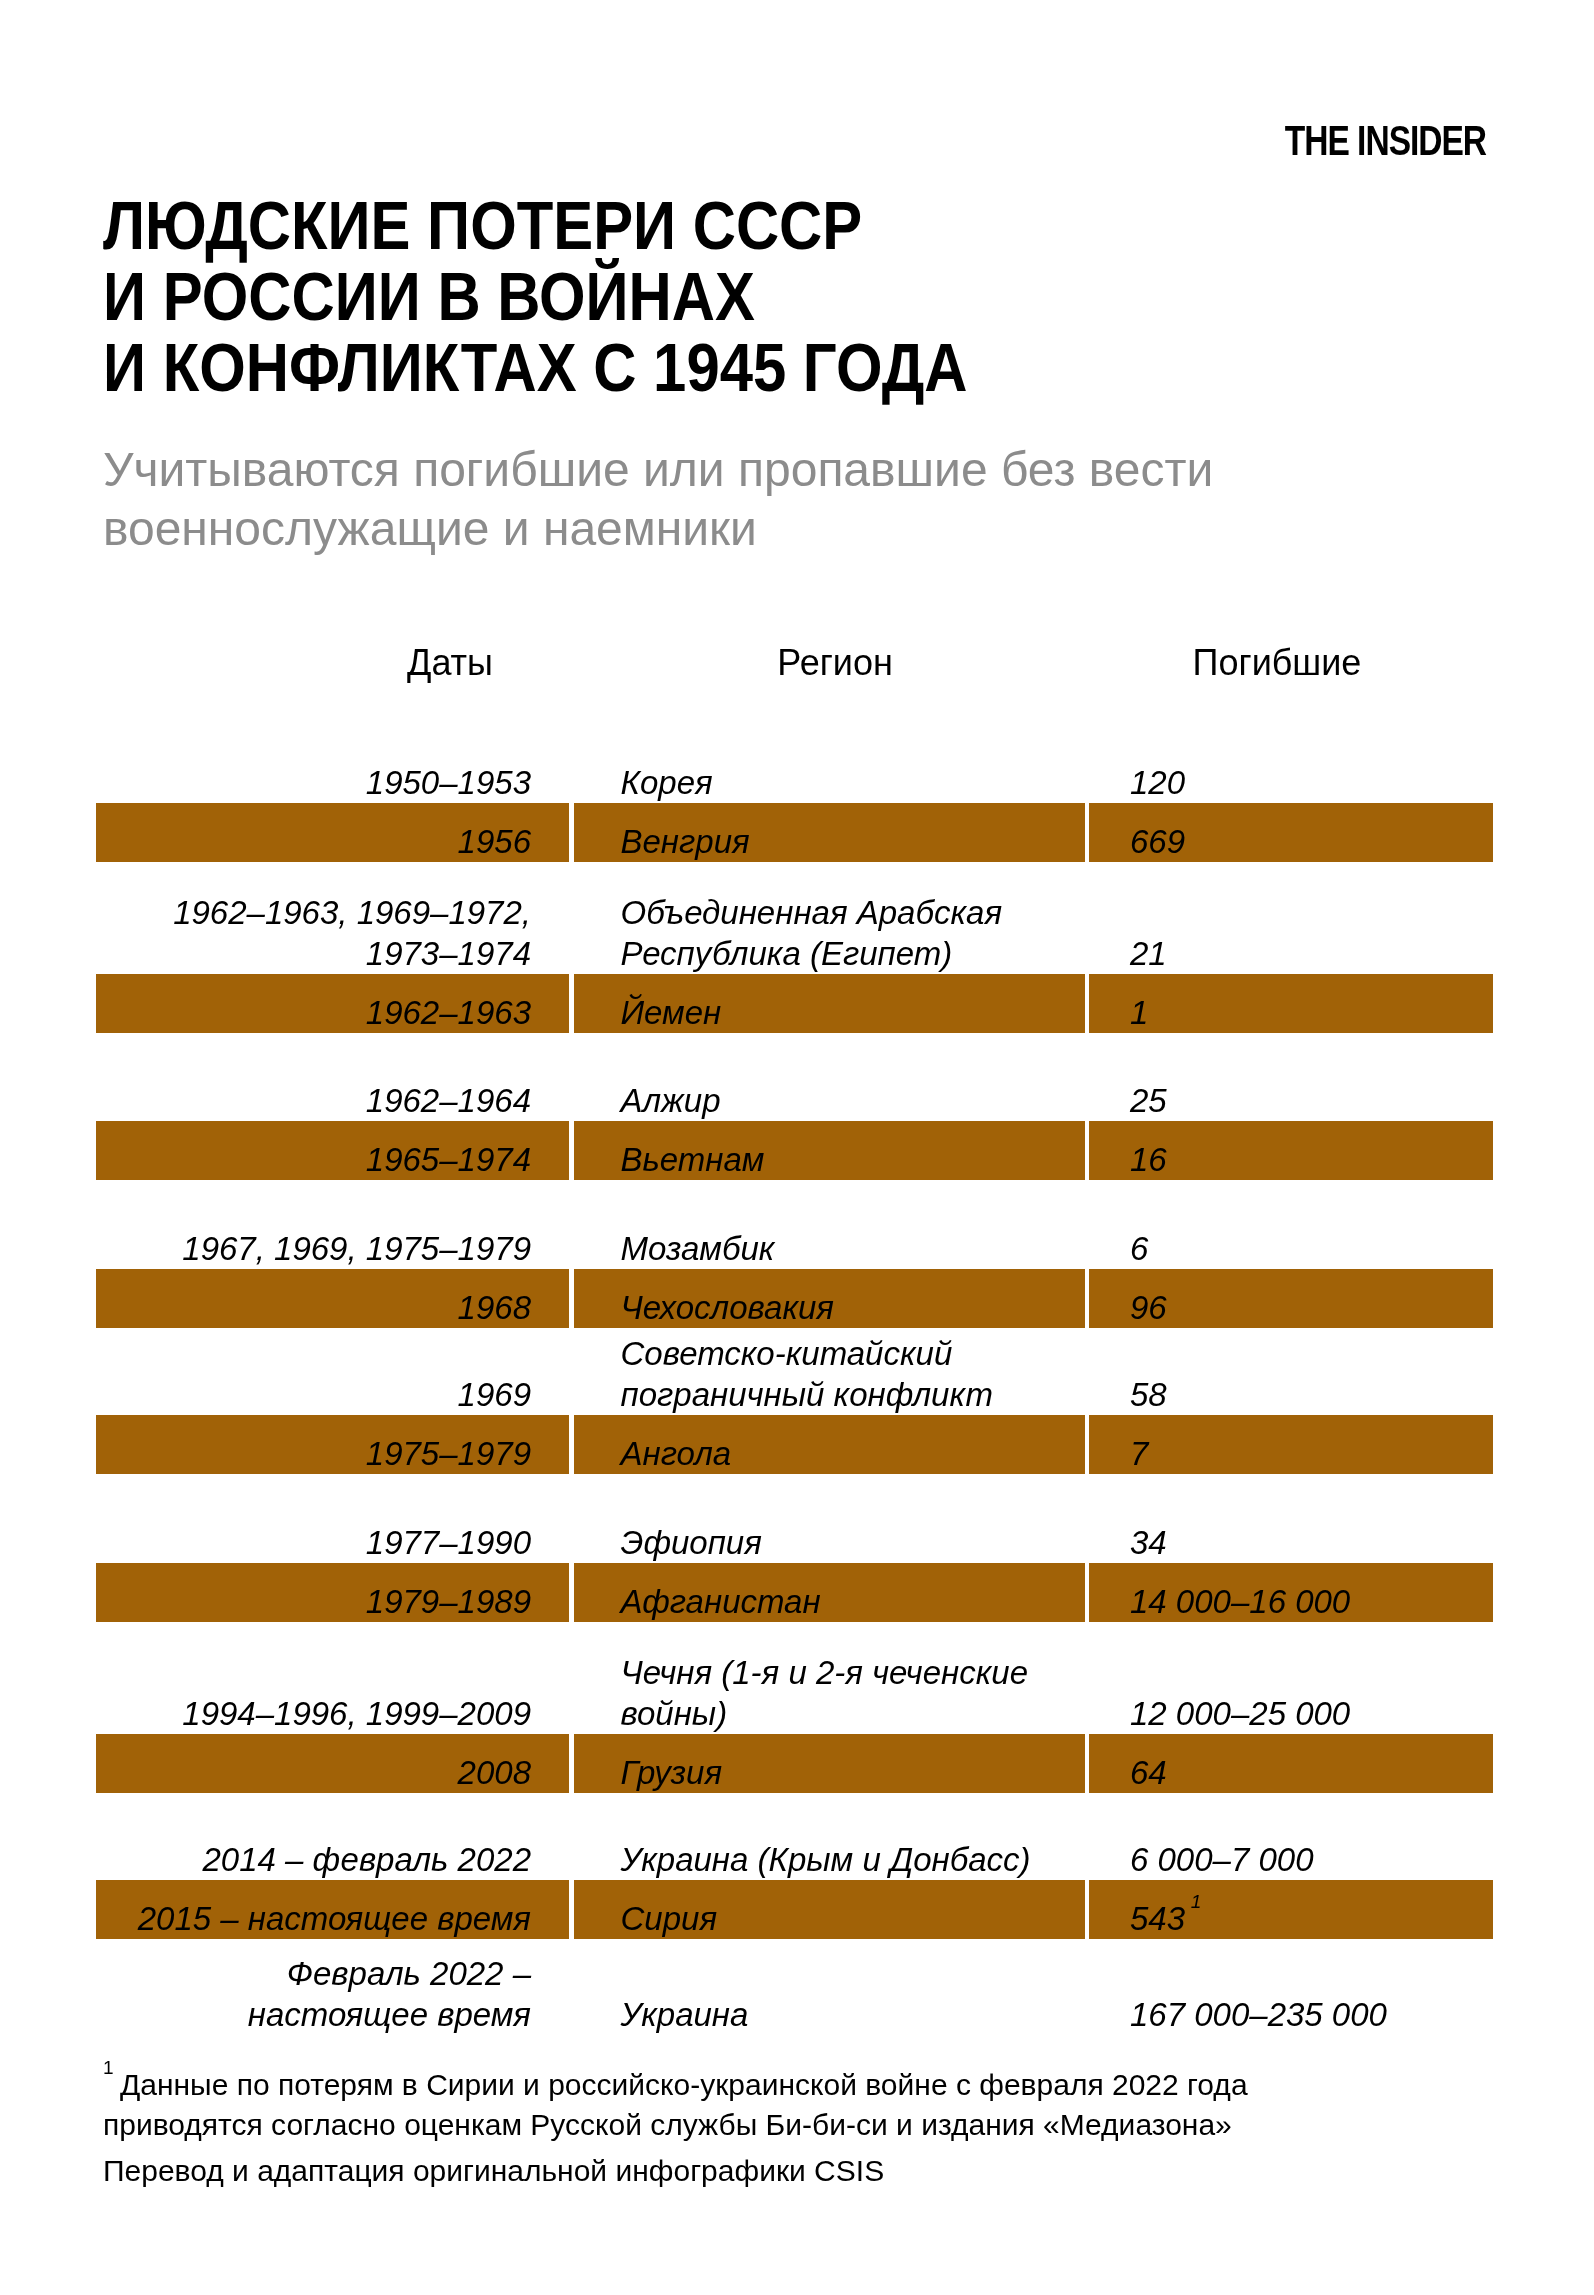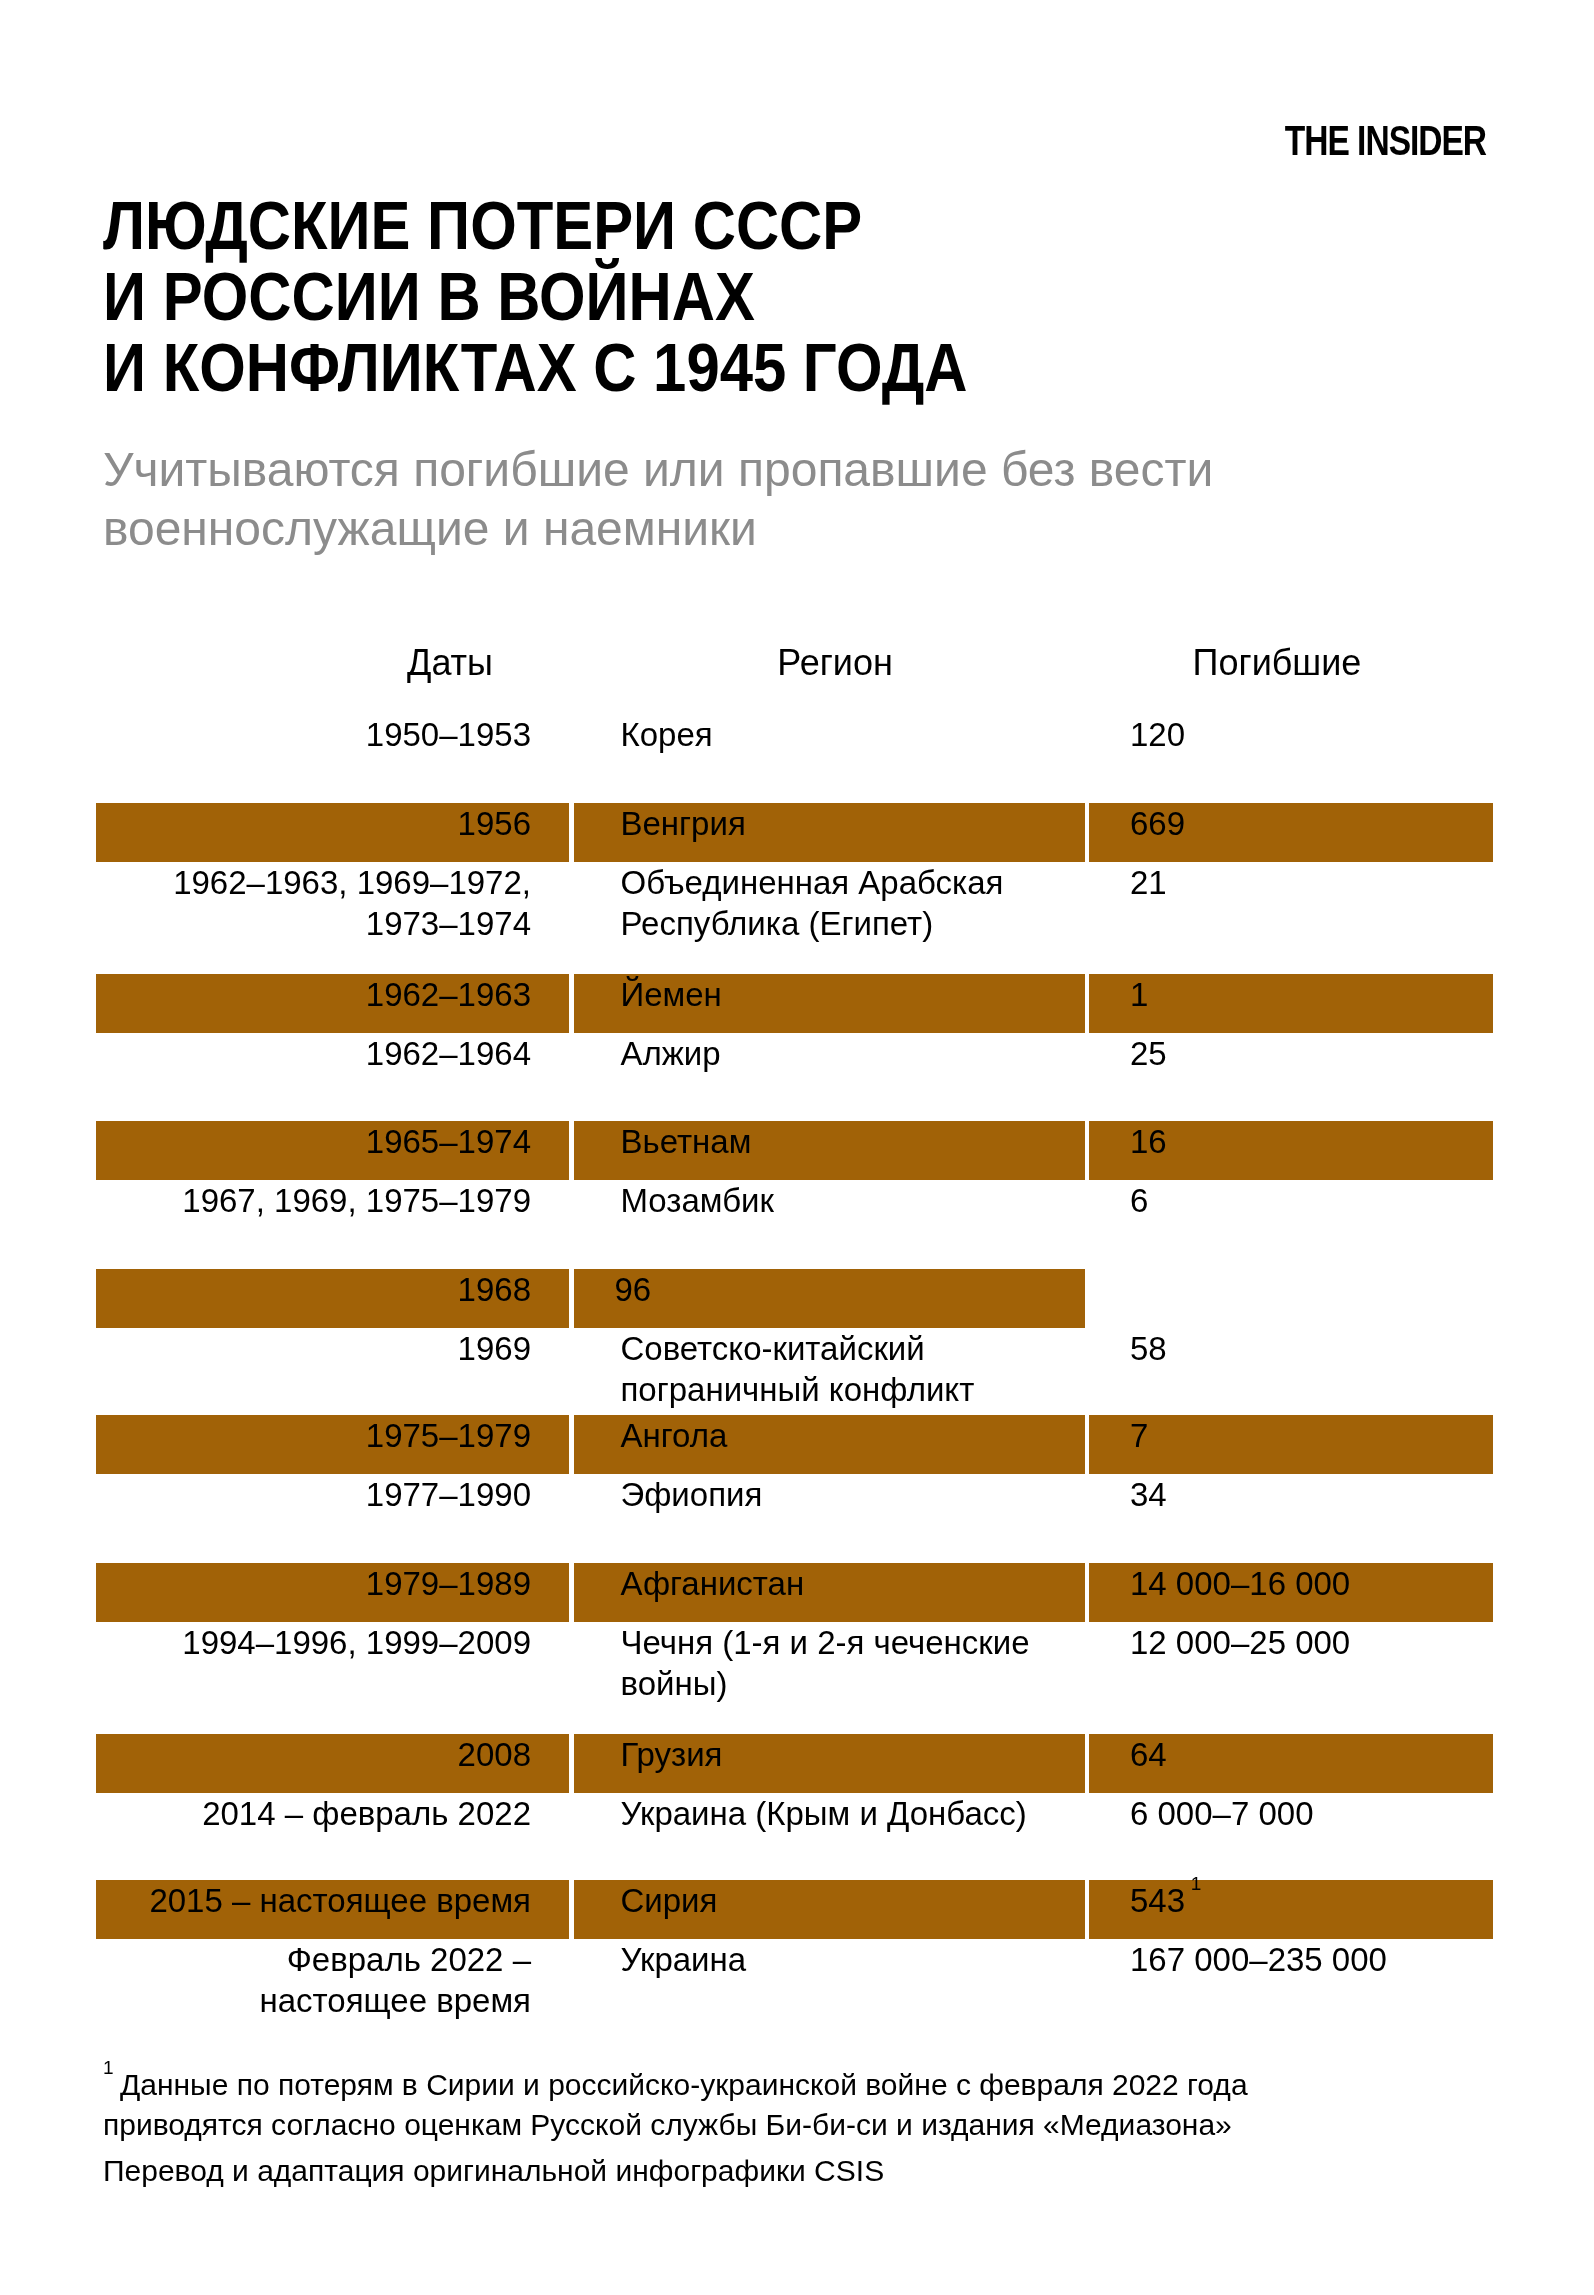--- a/index.html
+++ b/index.html
@@ -72,23 +72,24 @@
     top: 714px;
     width: 1396px;
   }
   .row {
     display: grid;
     grid-template-columns: 473px 511px 404px;
     column-gap: 4.5px;
   }
   .cell {
     display: flex;
-    align-items: flex-start;
+    align-items: flex-end;
     font-size: 33px;
     line-height: 41px;
+    font-style: italic;
   }
   .row.shaded .cell { background: #a16207; }
 
   .c-dates  { justify-content: flex-end; padding-right: 38px; padding-left: 19px; }
   .c-dates .cell-text { text-align: right; }
   .c-region { padding-left: 47px; }
   .c-region .cell-text { text-align: left; max-width: 453px; }
   .c-deaths { padding-left: 41px; padding-right: 6.4px; }
 
   .deaths-sup {
@@ -220,20 +221,23 @@
       </div>
       <div class="cell c-deaths">
         <span class="cell-text"><span class="deaths-val">6</span><sup class="deaths-sup"></sup></span>
       </div>
     </div>
 
     <div class="row shaded" style="height: 59px;">
       <div class="cell c-dates">
         <span class="cell-text dates-text">1968</span>
       </div>
+      <div class="cell c-region">
+        <span class="cell-text region-text">Чехословакия</span>
+      </div>
       <div class="cell c-deaths">
         <span class="cell-text"><span class="deaths-val">96</span><sup class="deaths-sup"></sup></span>
       </div>
     </div>
 
     <div class="row" style="height: 87px;">
       <div class="cell c-dates">
         <span class="cell-text dates-text">1969</span>
       </div>
       <div class="cell c-region">

